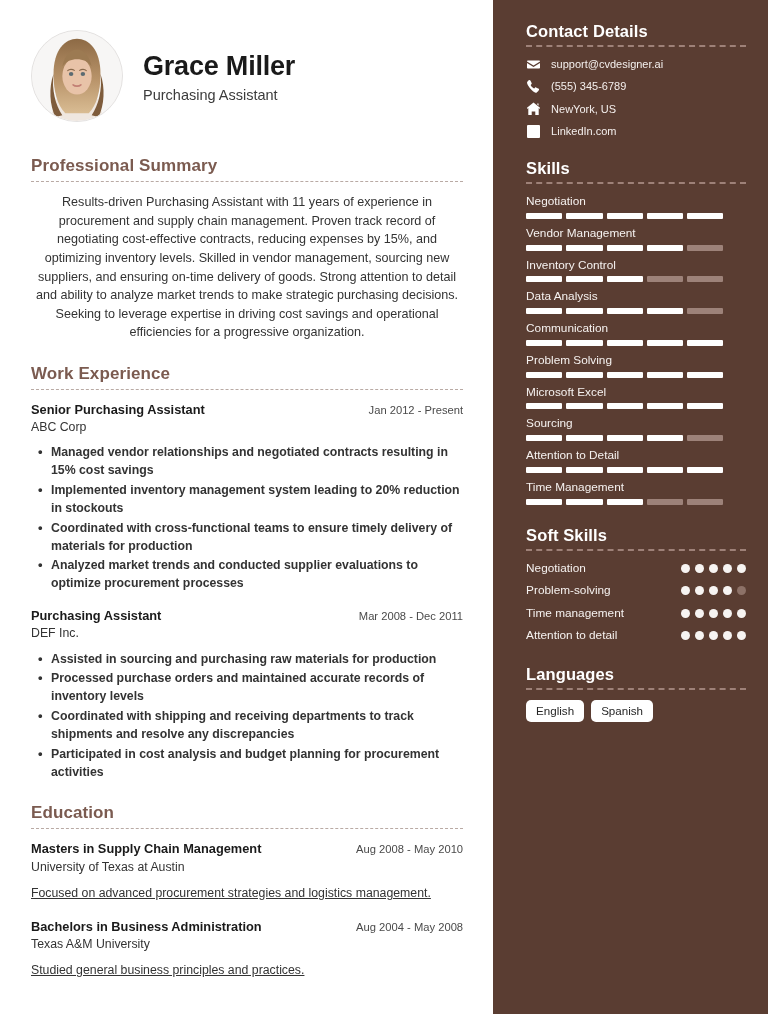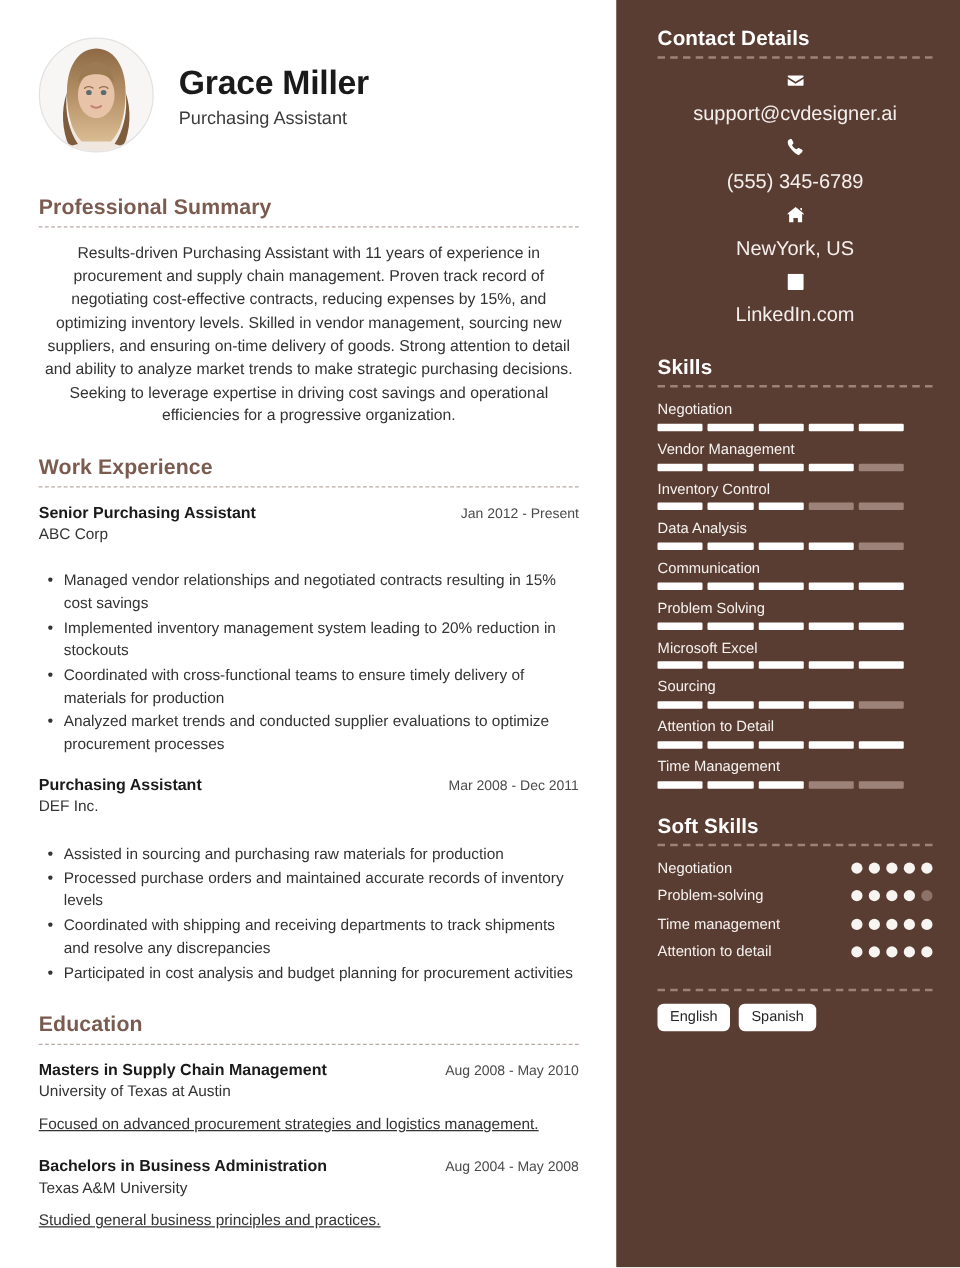--- a/index.html
+++ b/index.html
@@ -108,21 +108,22 @@
   }
   .entry-org {
     font-size: 12.3px;
     color: #333333;
     line-height: 1.4;
     margin-top: 1px;
   }
 
   .bullets {
     list-style: none;
-    margin-top: 20px;
+    margin-top: 8px;
+    font-weight: bold;
   }
   .bullets li {
     position: relative;
     font-size: 12.3px;
     line-height: 1.45;
     color: #333333;
     padding-left: 20px;
     margin-bottom: 2px;
   }
   .bullets li::before {
@@ -166,24 +167,23 @@
     border-top: 2px dashed #9e8178;
     margin-bottom: 10px;
   }
 
   .contact-list { list-style: none; }
   .contact-item {
     display: flex;
     align-items: center;
     gap: 11px;
     margin-bottom: 8px;
-    font-size: 16px;
+    font-size: 11px;
     color: #f4efed;
     line-height: 1.3;
-    flex-direction: column;
   }
   .contact-icon {
     flex: 0 0 14px;
     width: 14px;
     height: 14px;
     display: flex;
     align-items: center;
     justify-content: center;
   }
   .contact-icon svg { width: 13px; height: 13px; fill: #ffffff; display: block; }
@@ -547,20 +547,21 @@
               <span class="dot on"></span>
               <span class="dot on"></span>
               <span class="dot on"></span>
               <span class="dot on"></span>
             </div>
           </div>
         </div>
     </div>
 
     <div class="side-section">
+      <div class="side-head">Languages</div>
       <div class="side-rule"></div>
       <div class="lang-wrap" id="lang-list">
           <span class="lang-chip">English</span>
           <span class="lang-chip">Spanish</span>
         </div>
     </div>
 
   </div>
 </div>
 

